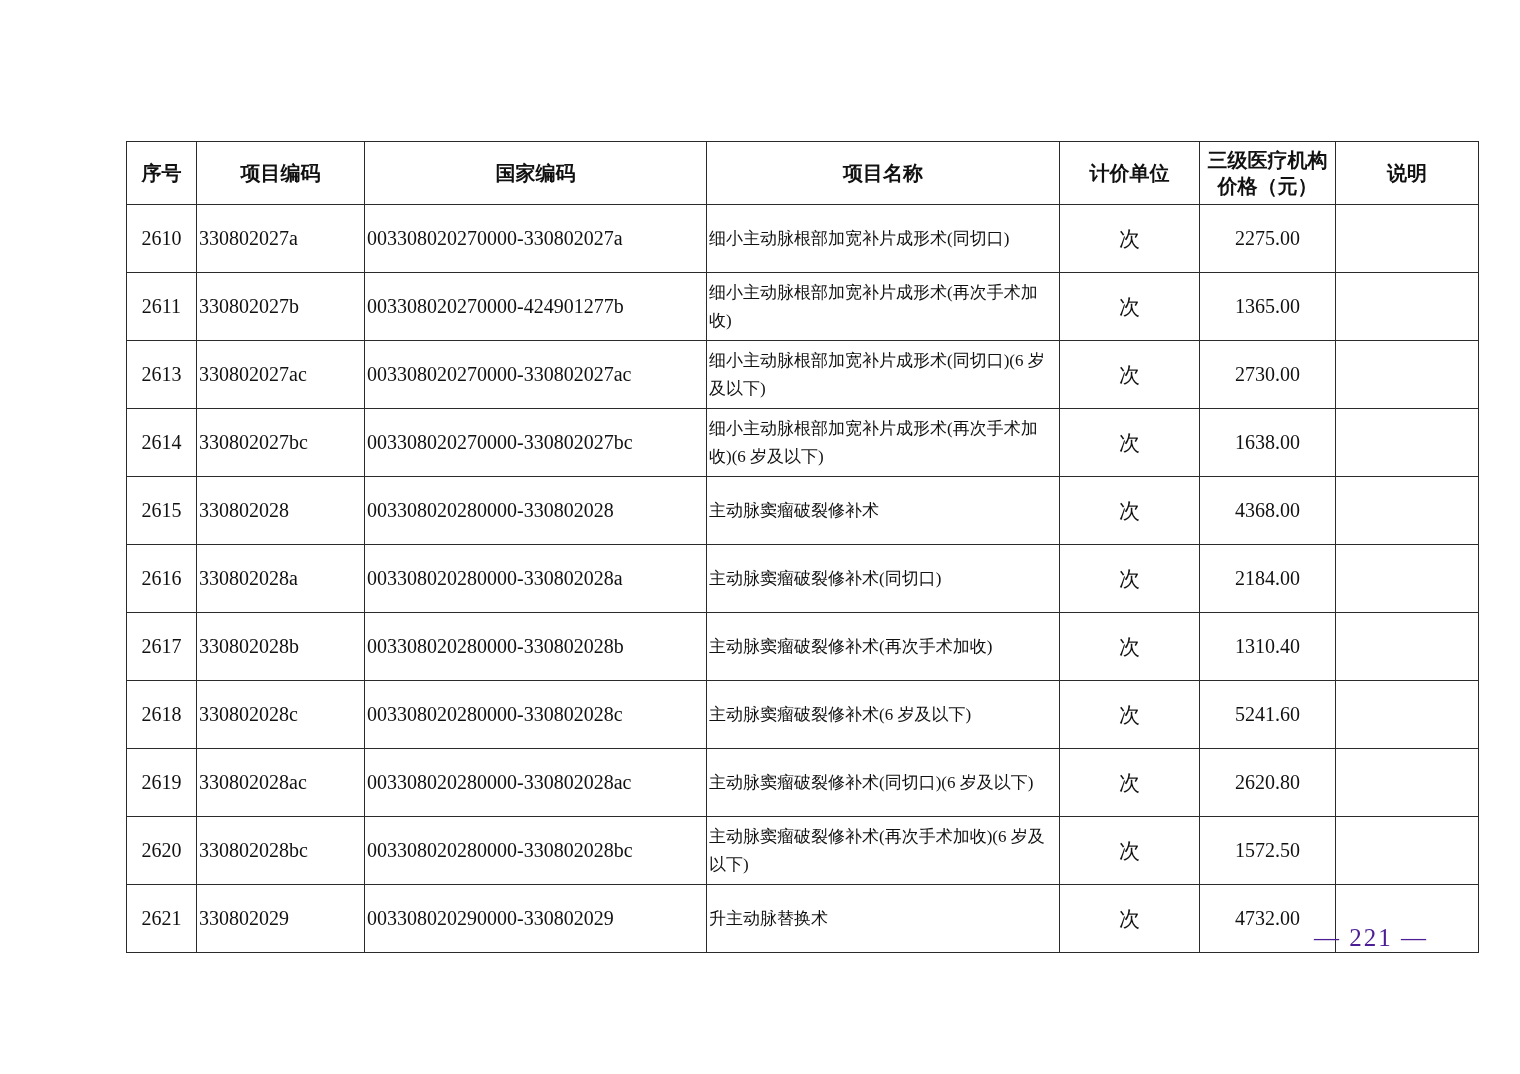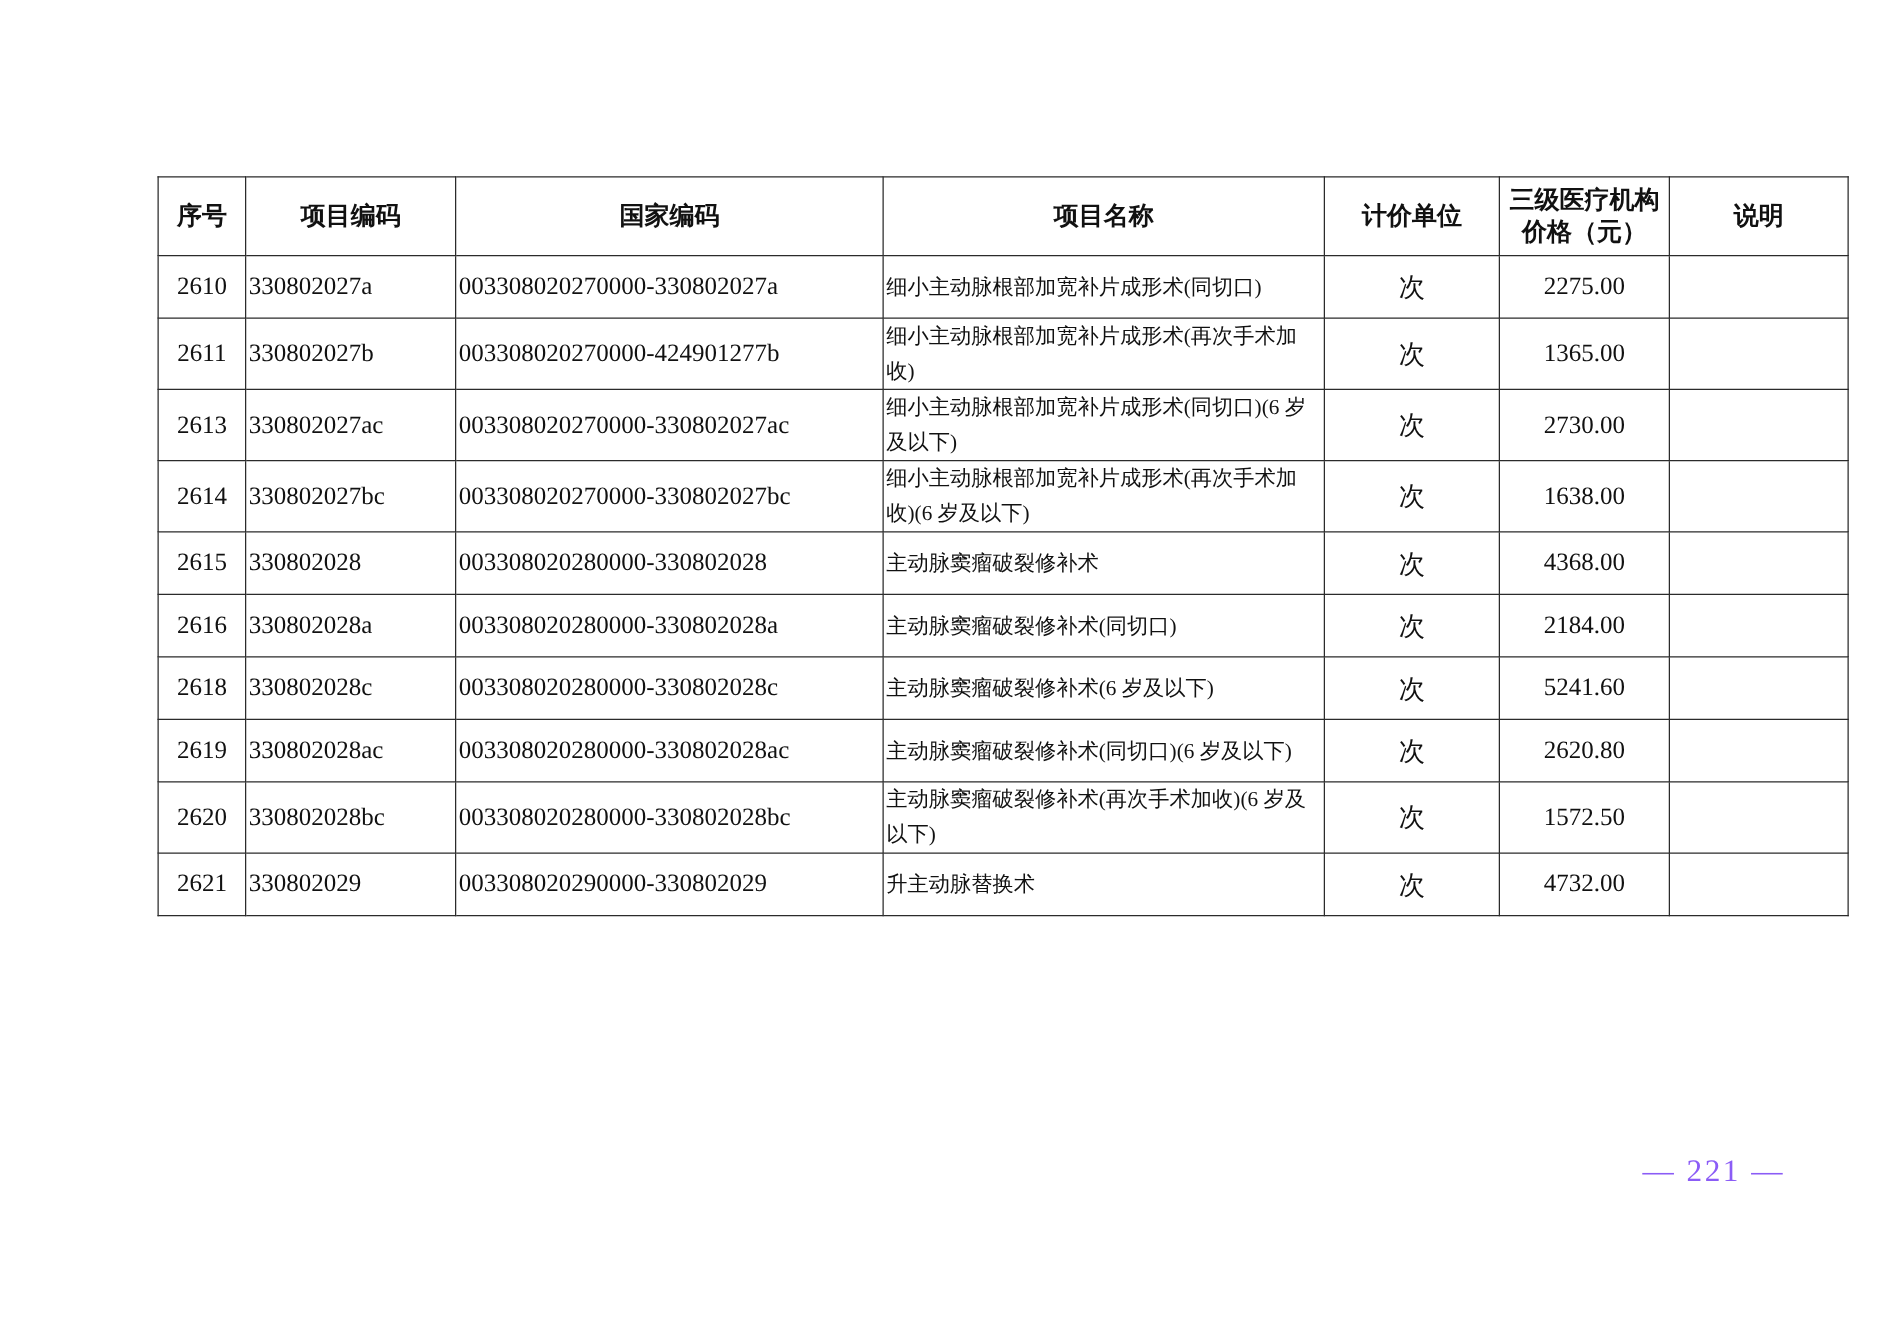--- a/index.html
+++ b/index.html
@@ -27,21 +27,21 @@
   }
   .price-table th,
   .price-table td {
     border: 1.6px solid #2b2b2b;
     overflow: hidden;
   }
   .price-table thead tr {
     height: 63px;
   }
   .price-table tbody tr {
-    height: 50px;
+    height: 68px;
   }
   .price-table th {
     font-family: "Liberation Sans", "DejaVu Sans", sans-serif;
     font-weight: 700;
     font-size: 20px;
     text-align: center;
     vertical-align: middle;
     line-height: 26px;
     padding: 0;
   }
@@ -75,21 +75,21 @@
     text-align: center;
   }
   .page-number {
     position: absolute;
     left: 1240px;
     top: 924px;
     width: 190px;
     text-align: center;
     font-size: 25px;
     letter-spacing: 2px;
-    color: #8b5cf6;
+    color: #4c1d95;
   }
 </style>
 </head>
 <body>
 
 <div class="page">
 
   <table class="price-table">
     <colgroup>
       <col style="width:70px">
@@ -163,20 +163,29 @@
       <tr>
         <td class="c-seq">2616</td>
         <td class="c-code">330802028a</td>
         <td class="c-nat">003308020280000-330802028a</td>
         <td class="c-name">主动脉窦瘤破裂修补术(同切口)</td>
         <td class="c-unit">次</td>
         <td class="c-price">2184.00</td>
         <td class="c-note"></td>
       </tr>
       <tr>
+        <td class="c-seq">2617</td>
+        <td class="c-code">330802028b</td>
+        <td class="c-nat">003308020280000-330802028b</td>
+        <td class="c-name">主动脉窦瘤破裂修补术(再次手术加收)</td>
+        <td class="c-unit">次</td>
+        <td class="c-price">1310.40</td>
+        <td class="c-note"></td>
+      </tr>
+      <tr>
         <td class="c-seq">2618</td>
         <td class="c-code">330802028c</td>
         <td class="c-nat">003308020280000-330802028c</td>
         <td class="c-name">主动脉窦瘤破裂修补术(6 岁及以下)</td>
         <td class="c-unit">次</td>
         <td class="c-price">5241.60</td>
         <td class="c-note"></td>
       </tr>
       <tr>
         <td class="c-seq">2619</td>

